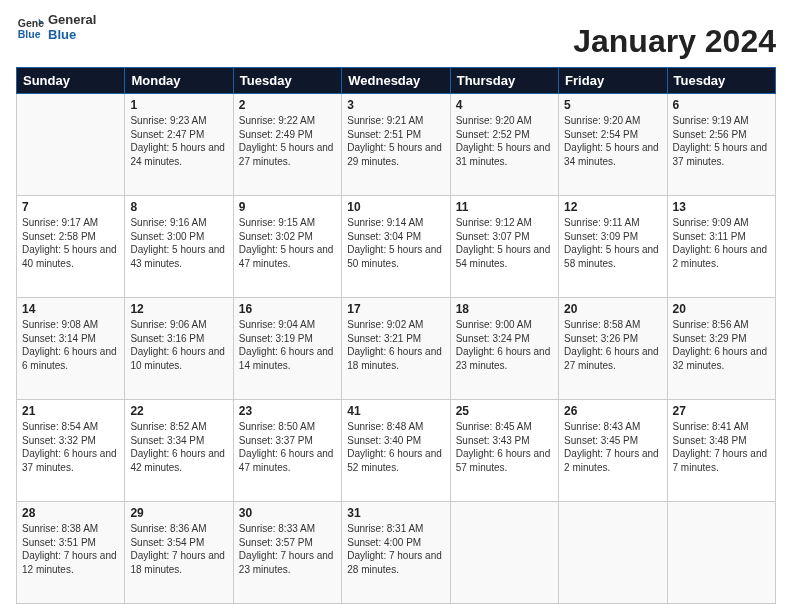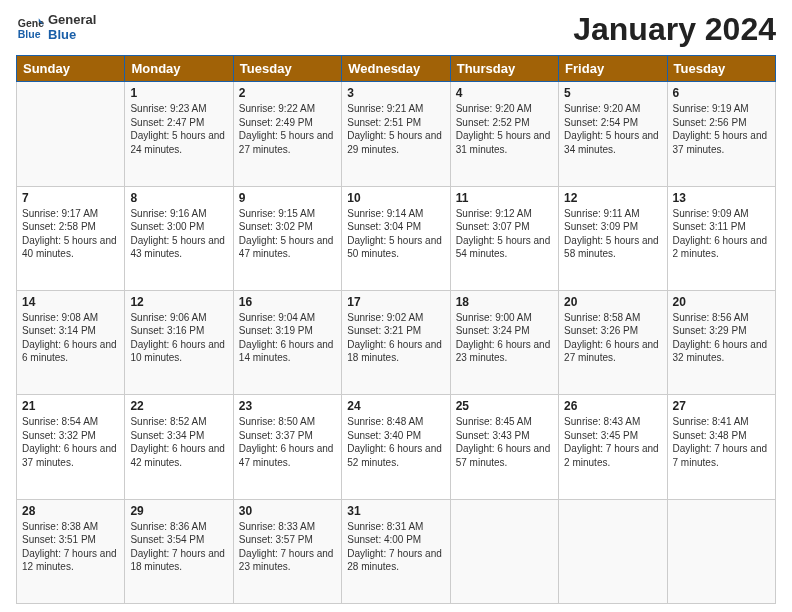--- a/index.html
+++ b/index.html
@@ -33,32 +33,33 @@
       height: 28px;
     }
     .title-block {
       text-align: right;
     }
     .main-title {
       font-size: 32px;
       font-weight: bold;
       color: #222;
       line-height: 1.1;
+      margin-top: 12px;
     }
     .subtitle {
       font-size: 14px;
       color: #444;
     }
     .calendar-table {
       width: 100%;
       border-collapse: collapse;
       flex: 1;
     }
     .calendar-table thead th {
-      background-color: #a16207;
+      background-color: #0f172a;
       color: #fff;
       font-size: 13px;
       font-weight: bold;
       padding: 5px 6px;
       text-align: left;
       border: 1px solid #1a5fa8;
     }
     .calendar-table tbody td {
       border: 1px solid #ccc;
       vertical-align: top;
@@ -215,21 +216,21 @@
           </td>
           <td>
             <span class="day-number">22</span>
             <div class="cell-text">Sunrise: 8:52 AM<br>Sunset: 3:34 PM<br>Daylight: 6 hours and 42 minutes.</div>
           </td>
           <td>
             <span class="day-number">23</span>
             <div class="cell-text">Sunrise: 8:50 AM<br>Sunset: 3:37 PM<br>Daylight: 6 hours and 47 minutes.</div>
           </td>
           <td>
-            <span class="day-number">24</span>
+            <span class="day-number">41</span>
             <div class="cell-text">Sunrise: 8:48 AM<br>Sunset: 3:40 PM<br>Daylight: 6 hours and 52 minutes.</div>
           </td>
           <td>
             <span class="day-number">25</span>
             <div class="cell-text">Sunrise: 8:45 AM<br>Sunset: 3:43 PM<br>Daylight: 6 hours and 57 minutes.</div>
           </td>
           <td>
             <span class="day-number">26</span>
             <div class="cell-text">Sunrise: 8:43 AM<br>Sunset: 3:45 PM<br>Daylight: 7 hours and 2 minutes.</div>
           </td>

